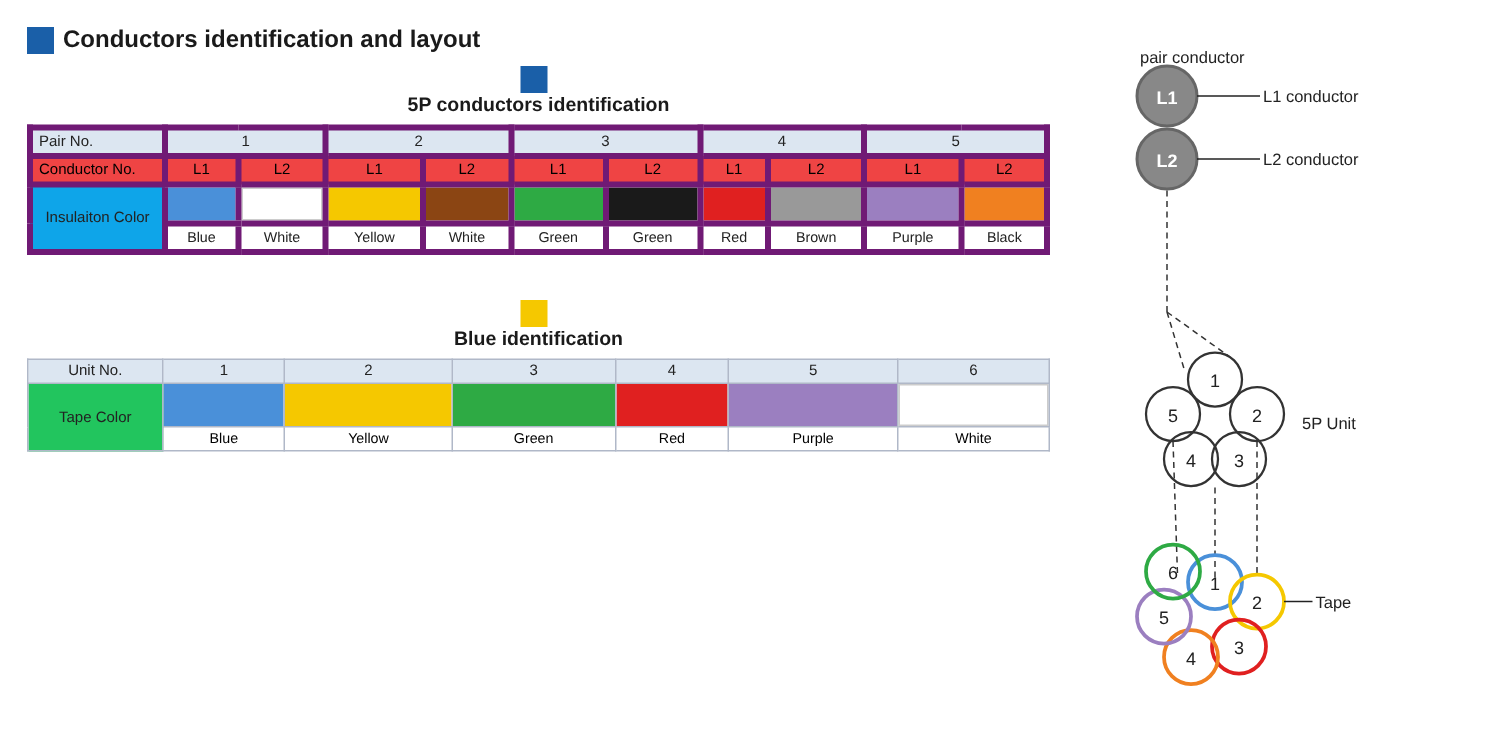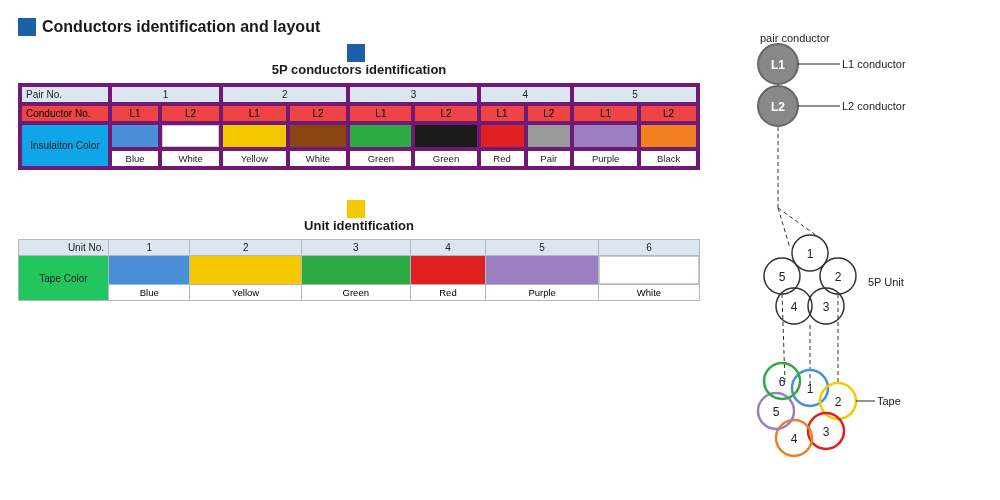--- a/index.html
+++ b/index.html
@@ -236,37 +236,37 @@
         </tr>
 
         <tr class="color-name-row">
           <td>Blue</td>
           <td>White</td>
           <td>Yellow</td>
           <td>White</td>
           <td>Green</td>
           <td>Green</td>
           <td>Red</td>
-          <td>Pair</td>
+          <td>Brown</td>
           <td>Purple</td>
           <td>Black</td>
         </tr>
       </tbody>
     </table>
 
     <div class="unit-section">
       <div class="sub-title">
         <span class="title-icon-yellow"></span>
-        <span>Unit identification</span>
+        <span>Blue identification</span>
       </div>
       <table class="unit-table">
         <tbody>
 
           <tr class="unit-header-row">
-            <td style="width:90px; text-align:right; padding-left:4px;">Unit No.</td>
+            <td style="width:90px; text-align:center; padding-left:4px;">Unit No.</td>
             <td>1</td>
             <td>2</td>
             <td>3</td>
             <td>4</td>
             <td>5</td>
             <td>6</td>
           </tr>
 
           <tr>
             <td rowspan="2" class="unit-label-cell">Tape Color</td>

